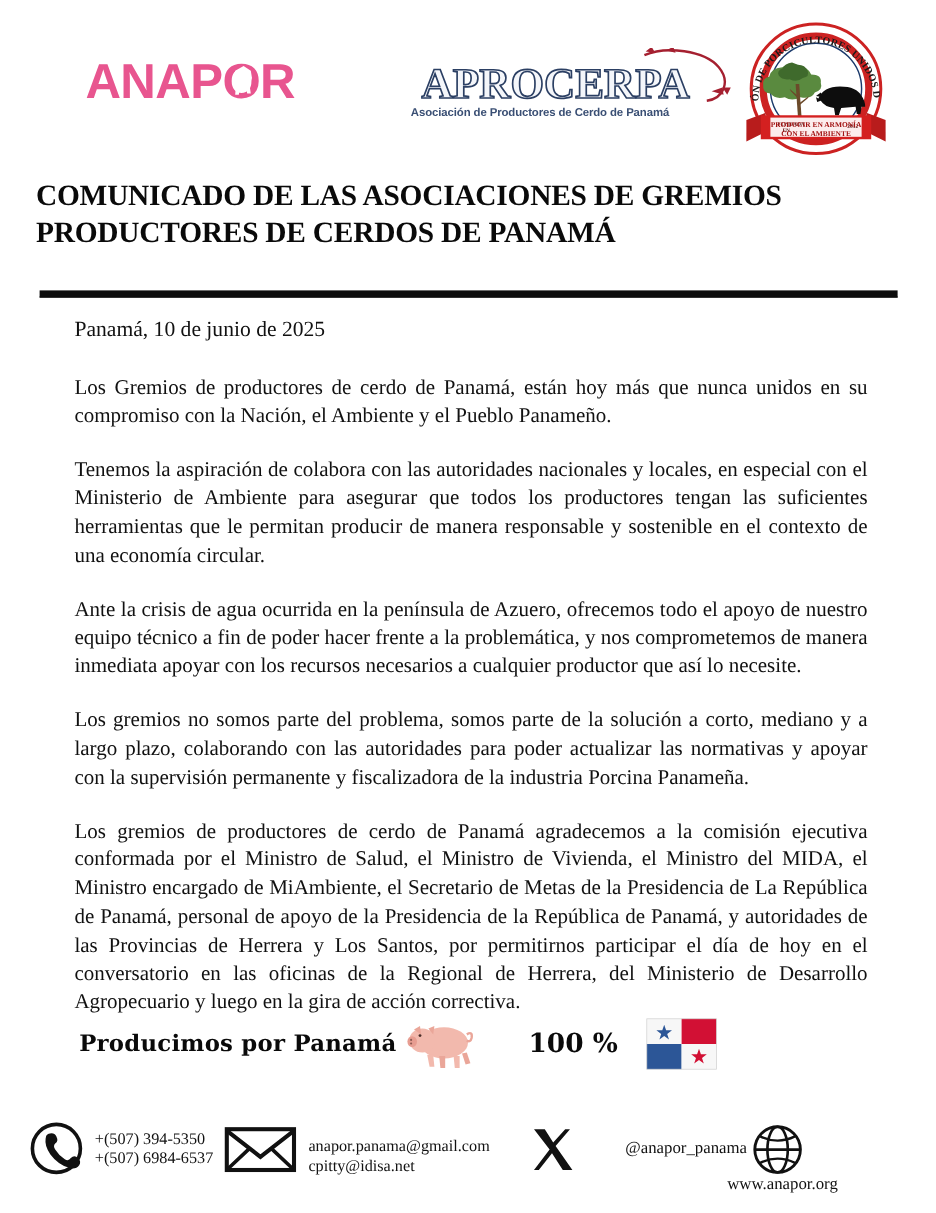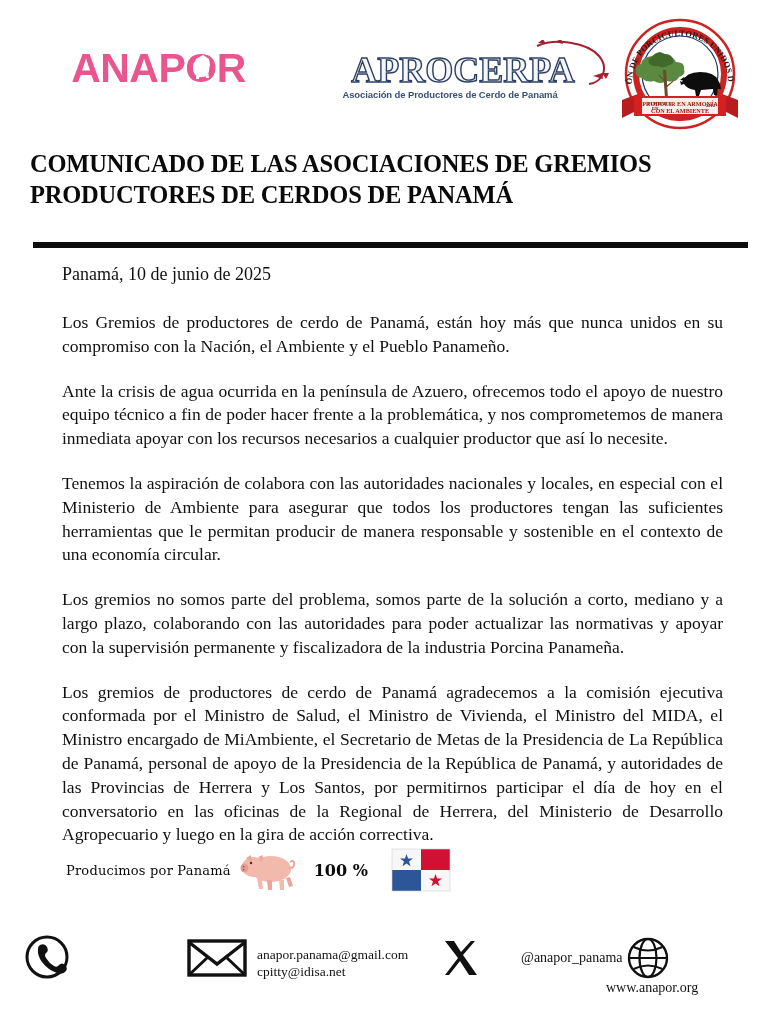--- a/index.html
+++ b/index.html
@@ -157,36 +157,36 @@
   .slogan-row {
     position: absolute;
     top: 847px;
     left: 66px;
     width: 560px;
     display: flex;
     align-items: center;
   }
   .slogan-text {
     font-family: "DejaVu Serif", "Liberation Serif", serif;
-    font-weight: normal;
-    font-size: 13px;
+    font-weight: bold;
+    font-size: 19px;
     letter-spacing: 0.2px;
     color: #0a0a0a;
     white-space: nowrap;
   }
   .pig-emoji {
     margin-left: 8px;
     width: 58px;
     height: 42px;
   }
   .pct-text {
     font-family: "DejaVu Serif", "Liberation Serif", serif;
     font-weight: bold;
-    font-size: 16px;
-    margin-left: 17px;
+    font-size: 22px;
+    margin-left: 44px;
     color: #0a0a0a;
   }
   .flag-emoji {
     margin-left: 22px;
     width: 62px;
     height: 46px;
   }
 
   
   .footer {
@@ -283,22 +283,22 @@
 
 <div class="title-block">
   <div class="doc-title">COMUNICADO DE LAS ASOCIACIONES DE GREMIOS</div>
   <div class="doc-title">PRODUCTORES DE CERDOS DE PANAMÁ</div>
 </div>
 <div class="rule"></div>
 
 <div class="body-wrap">
   <p class="dateline">Panamá, 10 de junio de 2025</p>
   <p class="para">Los Gremios de productores de cerdo de Panamá, están hoy más que nunca unidos en su compromiso con la Nación, el Ambiente y el Pueblo Panameño.</p>
+  <p class="para">Tenemos la aspiración de colabora con las autoridades nacionales y locales, en especial con el Ministerio de Ambiente para asegurar que todos los productores tengan las suficientes herramientas que le permitan producir de manera responsable y sostenible en el contexto de una economía circular.</p>
   <p class="para">Ante la crisis de agua ocurrida en la península de Azuero, ofrecemos todo el apoyo de nuestro equipo técnico a fin de poder hacer frente a la problemática, y nos comprometemos de manera inmediata apoyar con los recursos  necesarios a cualquier productor que así lo necesite.</p>
-  <p class="para">Tenemos la aspiración de colabora con las autoridades nacionales y locales, en especial con el Ministerio de Ambiente para asegurar que todos los productores tengan las suficientes herramientas que le permitan producir de manera responsable y sostenible en el contexto de una economía circular.</p>
   <p class="para">Los gremios no somos parte del problema, somos parte de la solución a corto, mediano y a largo plazo, colaborando con las autoridades para poder actualizar las normativas y apoyar con la supervisión permanente y fiscalizadora de la industria Porcina Panameña.</p>
   <p class="para">Los gremios de productores de cerdo de Panamá agradecemos a la comisión ejecutiva conformada por el Ministro de Salud,   el Ministro de Vivienda, el Ministro del MIDA, el Ministro encargado de  MiAmbiente,  el Secretario de Metas de la Presidencia de La República de Panamá, personal de apoyo de la Presidencia de la República de Panamá, y  autoridades de las Provincias de Herrera y Los Santos, por permitirnos participar el día de hoy en el conversatorio en las oficinas de la Regional de Herrera, del Ministerio de Desarrollo Agropecuario y luego en la gira de acción correctiva.</p>
 </div>
 
 <div class="slogan-row">
   <span class="slogan-text">Producimos por Panamá</span>
 
   <svg class="pig-emoji" viewBox="0 0 58 42">
     <ellipse cx="32" cy="20" rx="20" ry="13" fill="#f2b9ad"></ellipse>
     <ellipse cx="14" cy="18" rx="11" ry="10" fill="#f2b9ad"></ellipse>
@@ -328,20 +328,24 @@
   </svg>
 </div>
 
 <div class="footer">
 
   <div class="contact c-phone">
     <svg class="glyph" width="46" height="46" viewBox="0 0 46 46">
       <circle cx="23" cy="23" r="20" fill="none" stroke="#111" stroke-width="3"></circle>
       <path d="M16 11 q5 -2 7 2 q2 4 -1 6 q-2 2 0 5 q3 5 8 8 q3 2 5 -1 q3 -3 6 0 q3 3 1 6 q-3 4 -9 2 q-9 -3 -15 -11 q-5 -7 -4 -13 q0 -3 2 -4 z" fill="#111"></path>
     </svg>
+    <div class="lines">
+      <div>+(507)   394-5350</div>
+      <div>+(507) 6984-6537</div>
+    </div>
   </div>
 
   <div class="contact c-email">
     <svg class="glyph" width="62" height="46" viewBox="0 0 62 46">
       <rect x="3" y="7" width="56" height="34" fill="#fff" stroke="#111" stroke-width="3.4"></rect>
       <path d="M4 9 L31 30 L58 9" fill="none" stroke="#111" stroke-width="3.4"></path>
       <path d="M4 40 L22 23 M58 40 L40 23" fill="none" stroke="#111" stroke-width="3"></path>
     </svg>
     <div class="lines">
       <div>anapor.panama@gmail.com</div>

